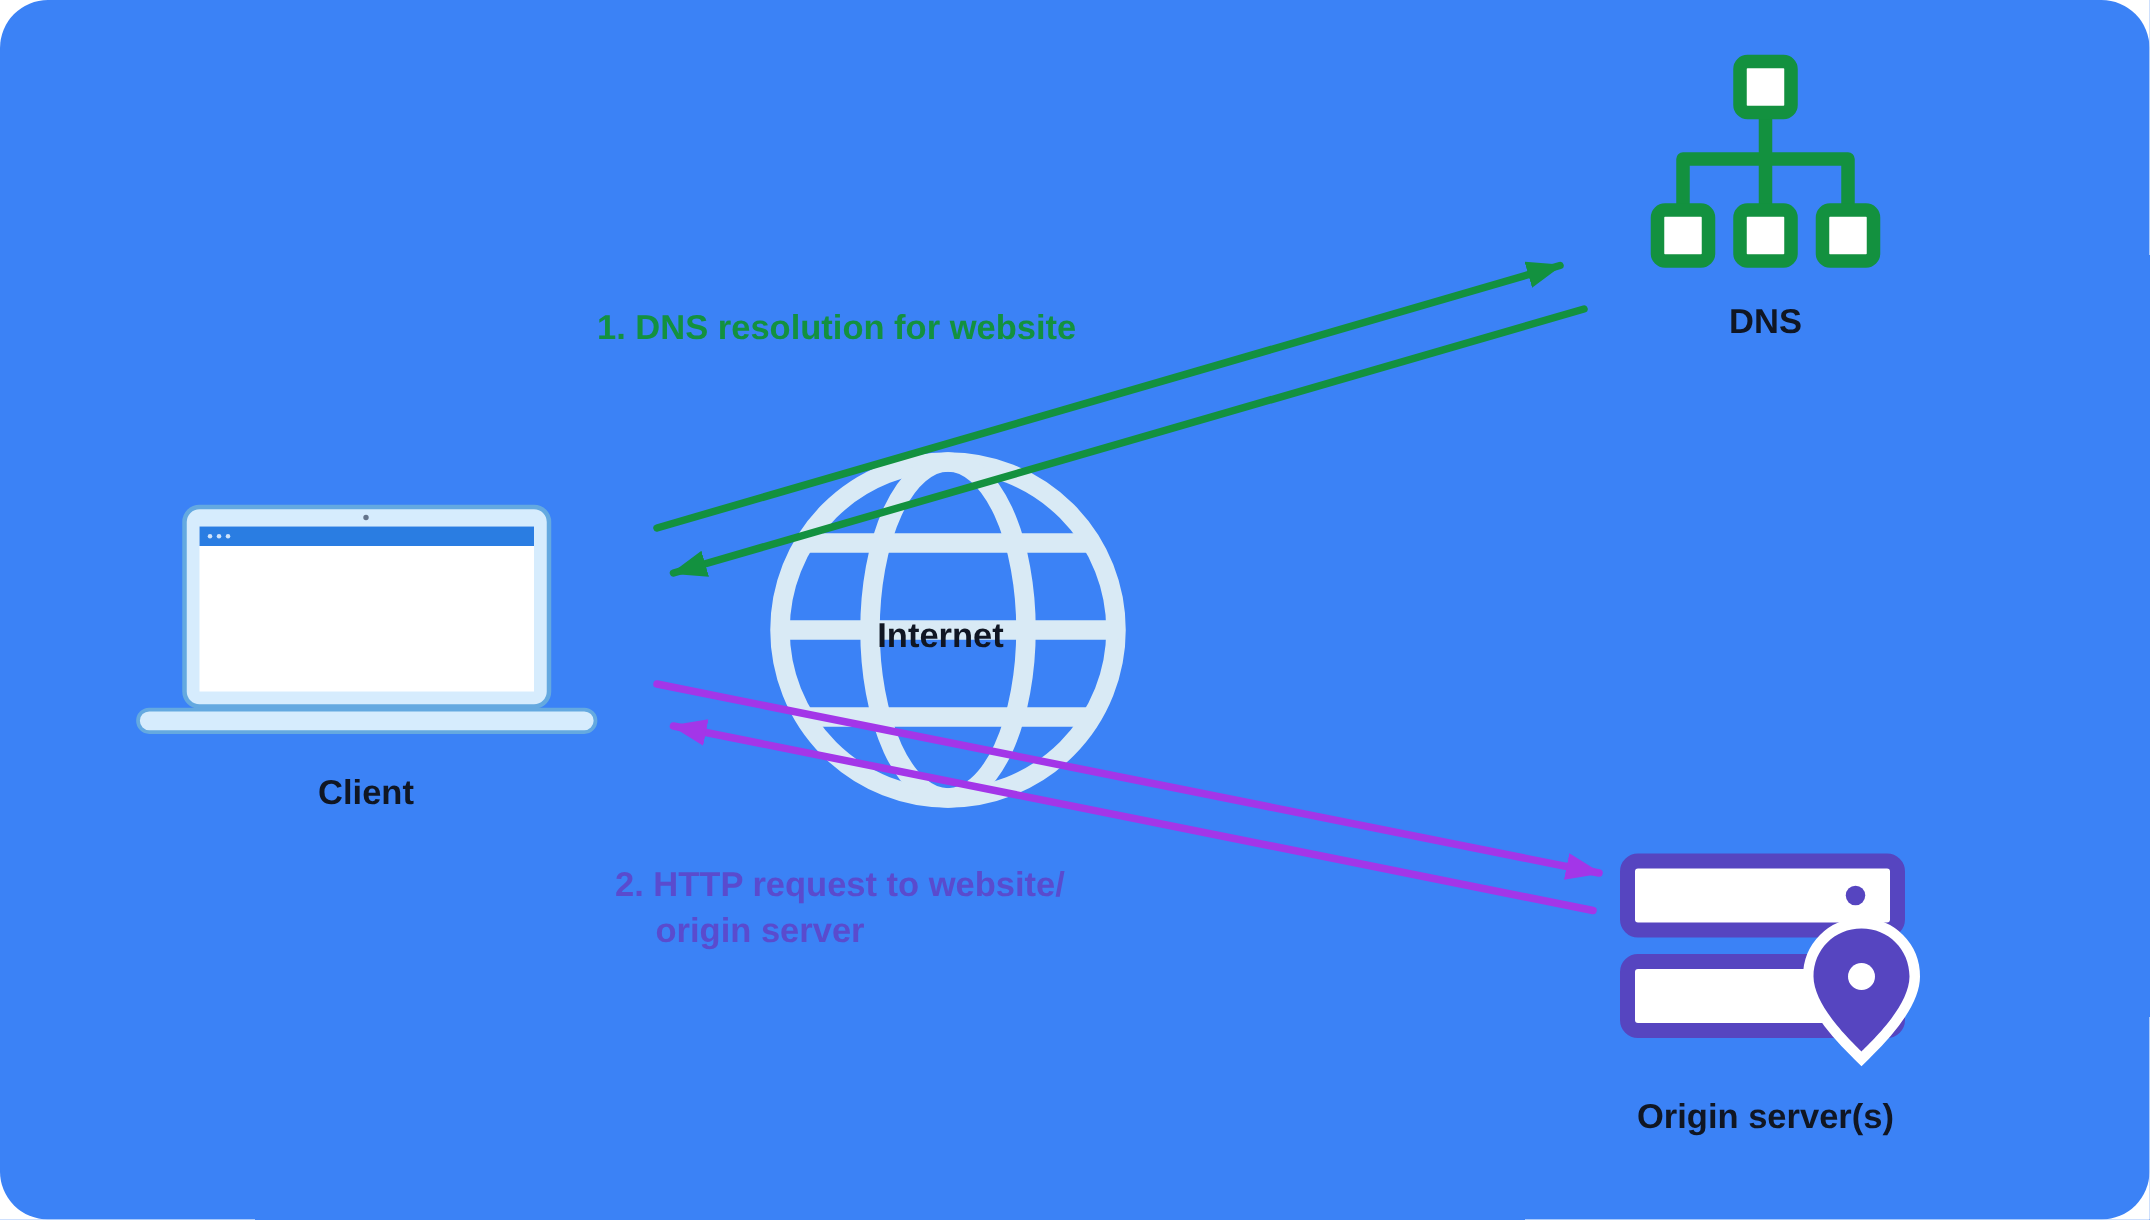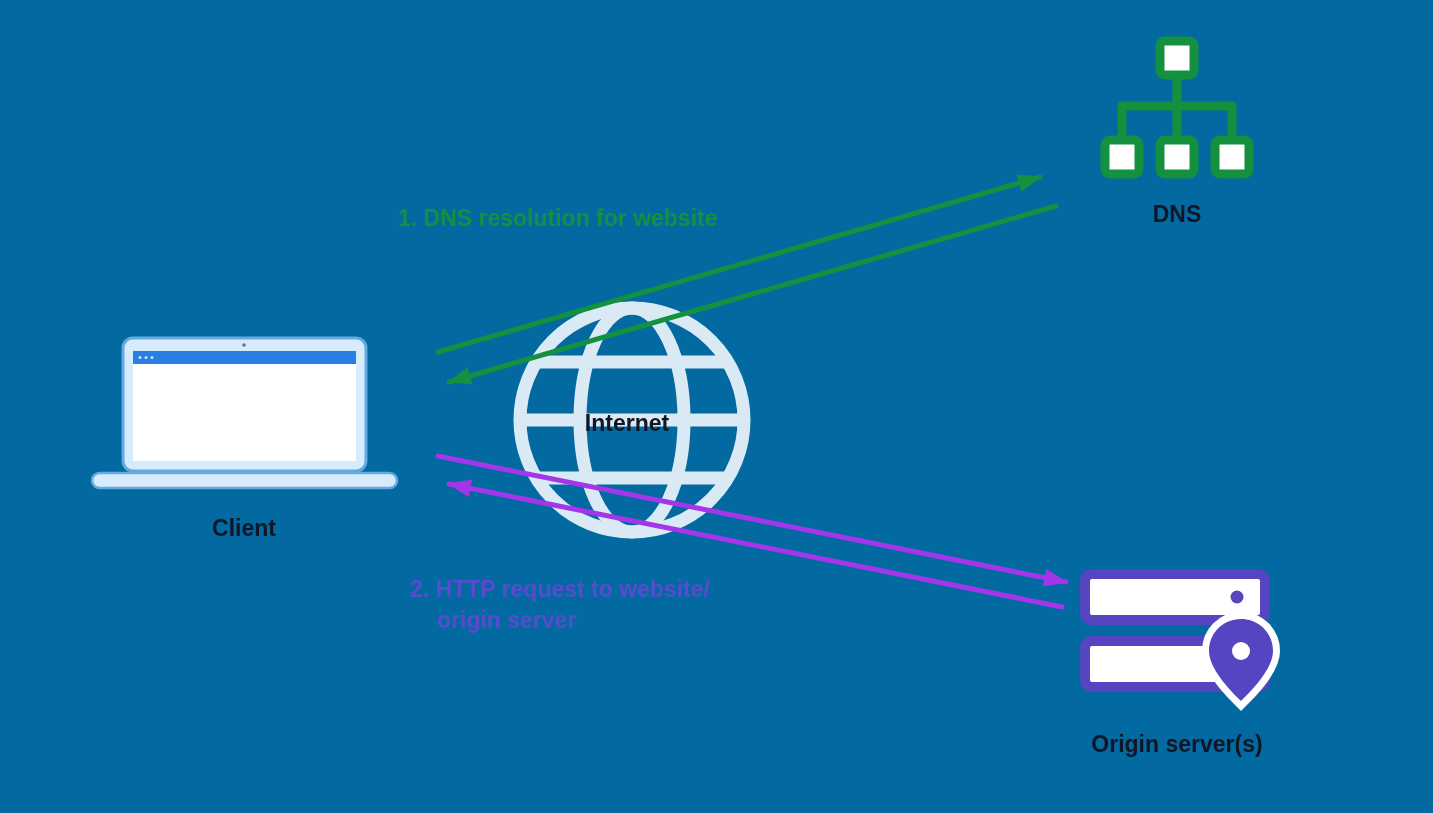--- a/index.html
+++ b/index.html
@@ -4,22 +4,23 @@
 <style>
   html, body {
     margin: 0;
     padding: 0;
     background: #ffffff;
   }
   .canvas {
     position: relative;
     width: 1433px;
     height: 813px;
-    background: #0369a1;
+    background: #3b82f6;
     overflow: hidden;
+    border-radius: 32px;
   }
   svg { display: block; }
   text {
     font-family: "Liberation Sans", sans-serif;
     font-weight: 700;
   }
   .node-label {
     font-size: 23px;
     fill: #101623;
     text-anchor: middle;

